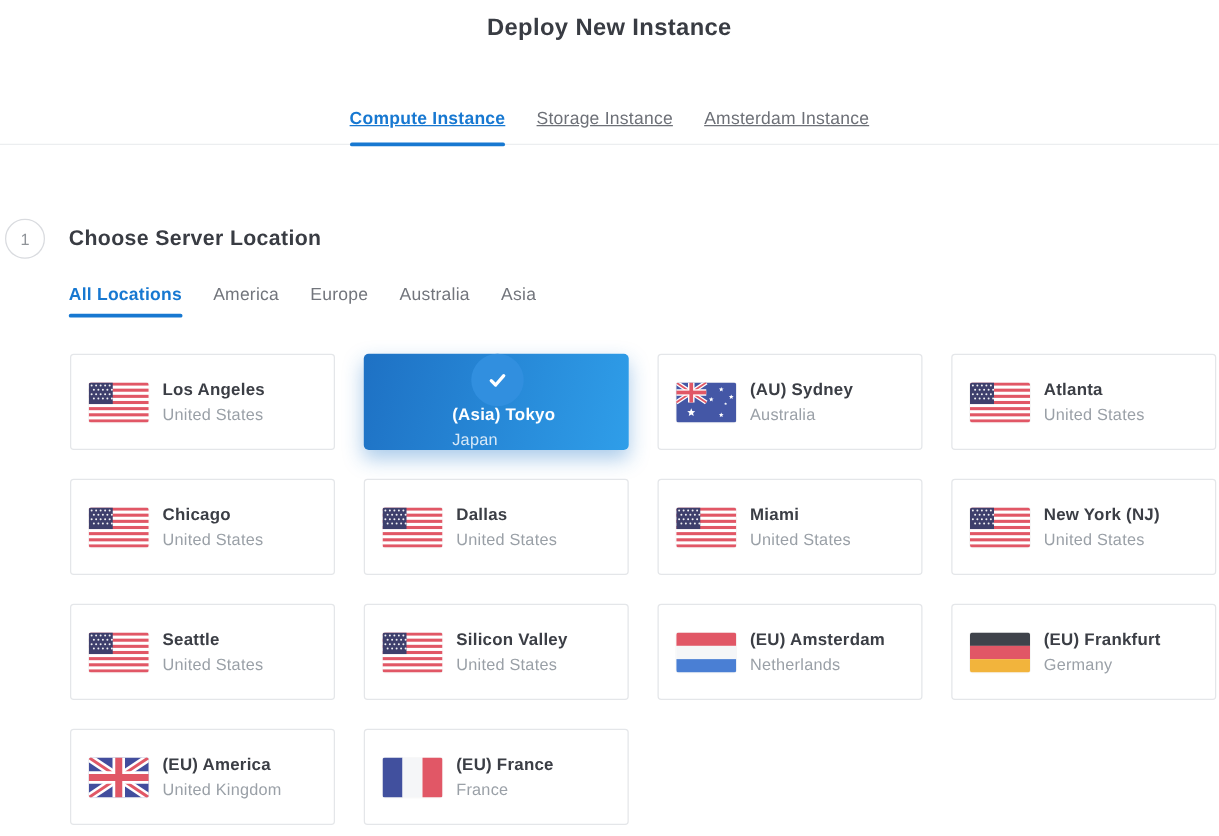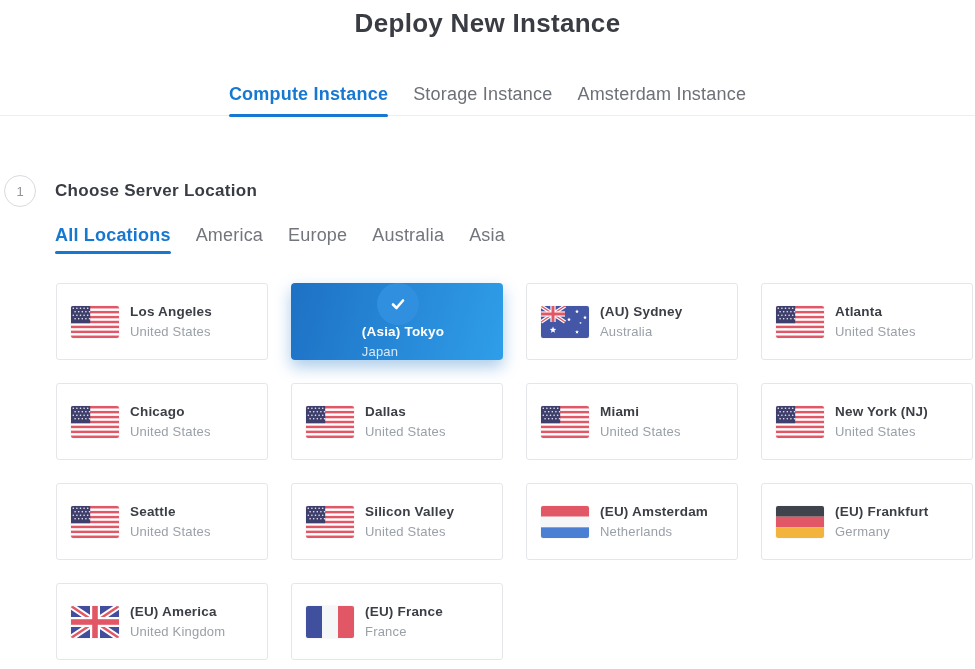--- a/index.html
+++ b/index.html
@@ -11,30 +11,30 @@
   }
   *{box-sizing:border-box;}
   html,body{margin:0;padding:0;}
   body{
     width:975px;height:669px;overflow:hidden;background:#ffffff;
     font-family:"Liberation Sans","DejaVu Sans",sans-serif;
     -webkit-font-smoothing:antialiased;
   }
   .page-title{
     margin:0;padding-top:9px;text-align:center;
-    font-size:26px;font-weight:600;color:var(--title-color);
+    font-size:19px;font-weight:600;color:var(--title-color);
     letter-spacing:.3px;line-height:28px;
   }
   .instance-tabs{
     margin-top:50px;display:flex;justify-content:center;gap:25px;
     border-bottom:1px solid #eceef0;
   }
   .itab{
-    position:relative;padding-bottom:13px;font-size:18px;letter-spacing:.2px;
-    color:var(--tab-inactive);cursor:pointer;line-height:15px;
+    position:relative;padding-bottom:13px;font-size:14px;letter-spacing:.2px;
+    color:var(--tab-inactive);cursor:pointer;line-height:15px;text-decoration:underline;
   }
   .itab.active{color:var(--accent);font-weight:700;}
   .itab.active::after{
     content:"";position:absolute;left:0;right:0;bottom:-2px;height:3px;
     background:var(--accent);border-radius:2px;
   }
   .section-header{
     margin-top:59px;padding-left:4px;display:flex;align-items:center;
   }
   .step-circle{
@@ -43,21 +43,21 @@
     font-size:13px;color:#8f9398;flex:0 0 auto;
   }
   .section-title{
     margin-left:19px;font-size:17px;font-weight:600;color:var(--title-color);
     letter-spacing:.3px;
   }
   .location-tabs{
     margin:21px 0 0 55px;display:flex;gap:25px;
   }
   .ltab{
-    position:relative;padding-bottom:8px;font-size:18px;letter-spacing:.2px;
+    position:relative;padding-bottom:8px;font-size:14px;letter-spacing:.2px;
     color:#72757c;cursor:pointer;line-height:15px;text-align:center;
   }
   .ltab.active{color:var(--accent);font-weight:700;}
   .ltab.active::after{
     content:"";position:absolute;left:0;right:0;bottom:-3px;height:3px;
     background:var(--accent);border-radius:2px;
   }
   .loc-grid{
     margin:32px 0 0 56px;
     display:grid;grid-template-columns:repeat(4,212px);

